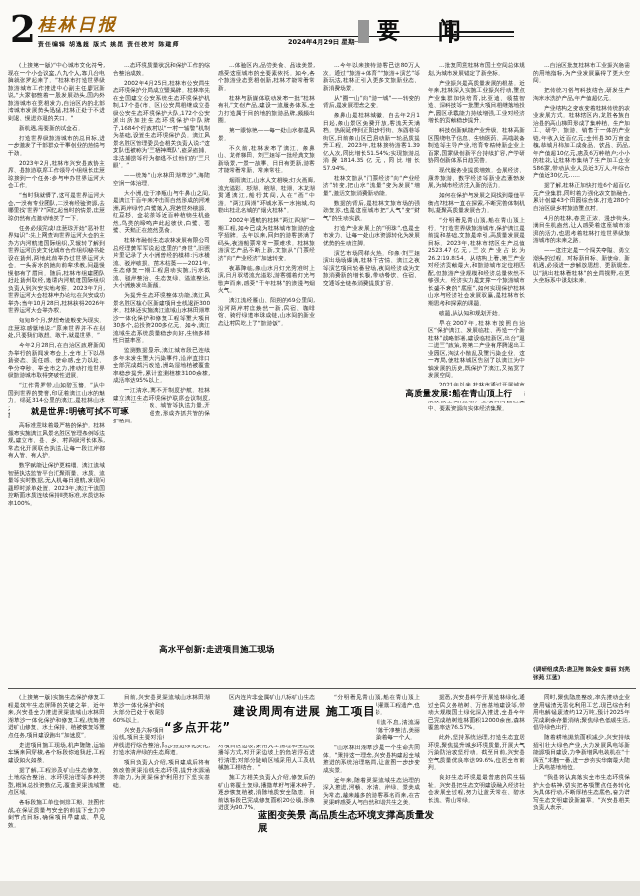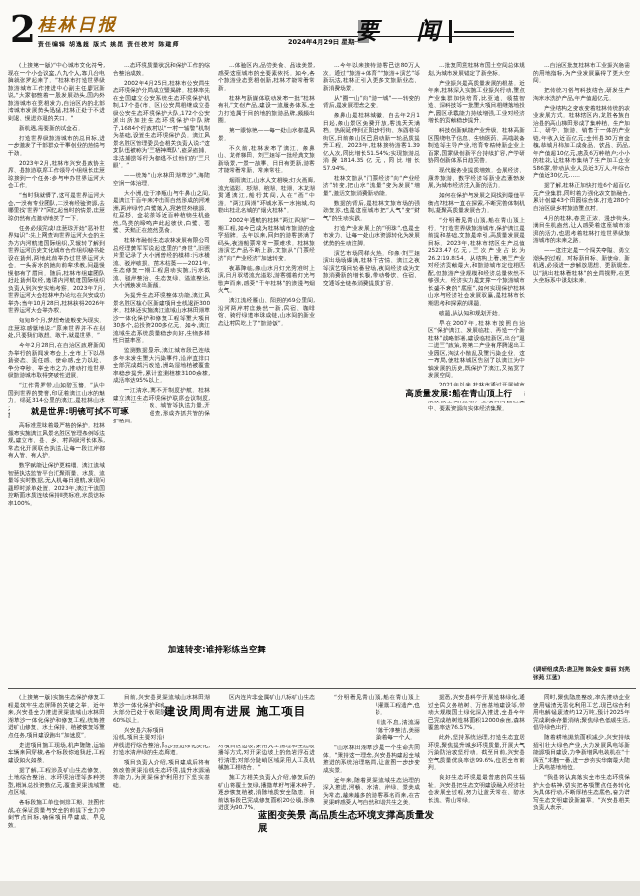--- a/index.html
+++ b/index.html
@@ -6,33 +6,33 @@
   html,body{margin:0;padding:0;}
   body{background:#e8e6e1;font-family:"DejaVu Sans",sans-serif;}
   .page{position:relative;width:640px;height:896px;margin:0 auto;background:var(--paper);overflow:hidden;color:var(--ink);}
   
   .pagenum{position:absolute;left:10px;top:10px;font-family:"DejaVu Serif",serif;font-weight:900;font-size:37px;line-height:38px;color:#111;}
   .masthead{position:absolute;left:38px;top:13px;font-family:"DejaVu Serif",serif;font-style:italic;font-weight:900;font-size:17px;letter-spacing:3px;color:#a16207;}
   .hr-mast{position:absolute;left:38px;top:36px;width:476px;height:1px;background:#1a1a1a;}
   .editors{position:absolute;left:38px;top:40px;font-size:6px;font-weight:bold;letter-spacing:1px;color:#111;}
   .dateline{position:absolute;left:288px;top:38px;font-size:6.5px;font-weight:bold;color:#111;}
   .hd-block{position:absolute;left:358px;top:20px;width:11px;height:23px;background:#969696;}
-  .section-title{position:absolute;left:356px;top:15px;font-size:23px;font-weight:900;letter-spacing:15px;color:#0d0d0d;font-family:"DejaVu Serif",serif;font-style:italic;}
+  .section-title{position:absolute;left:377px;top:15px;font-size:23px;font-weight:900;letter-spacing:15px;color:#0d0d0d;font-family:"DejaVu Serif",serif;}
   .hd-tick{position:absolute;left:449px;top:20px;width:2.5px;height:23px;background:#111;}
   .hr-right{position:absolute;left:454px;top:31px;width:60px;height:1.5px;background:#1a1a1a;}
   
   .col{position:absolute;width:97px;text-align:justify;font-size:5.7px;line-height:7.5px;color:#262626;overflow:hidden;}
   .col p{margin:0 0 2.5px 0;text-indent:11px;}
   .main-col{top:62px;height:622px;}
   .bot-col{top:694px;height:184px;}
   
   .subhead{position:absolute;background:var(--paper);font-weight:700;color:#0c0c0c;text-align:center;display:flex;align-items:center;justify-content:center;}
   .sh-small{font-size:8.3px;letter-spacing:0.3px;}
   .head-2line{position:absolute;background:var(--paper);font-weight:900;color:#0c0c0c;}
-  .construction-h .l1{font-size:11.5px;letter-spacing:1px;line-height:16px;}
+  .construction-h .l1{font-size:11.5px;letter-spacing:1px;line-height:16px;text-align:right;}
   .construction-h .l2{font-size:11.5px;letter-spacing:1px;line-height:16px;}
   .blueprint-h{font-size:9.5px;line-height:13px;text-align:justify;}
   .attribution{position:absolute;background:var(--paper);font-size:5.7px;line-height:7.5px;font-weight:bold;color:#1a1a1a;text-align:justify;}
   .separator{position:absolute;left:8px;top:688px;width:628px;height:0.8px;background:#555;}
   .footer-strip{position:absolute;left:0;top:881px;width:640px;height:15px;background:#e5e3dd;}
 </style>
 </head>
 <body>
 
 <div class="page">
@@ -104,21 +104,21 @@
       <p>…自治区批复桂林市工业振兴急需的用地指标,为产业发展赢得了更大空间。</p>
       <p>把传统习俗与科技结合,研发生产淘米水洗护产品,年产值超亿元。</p>
       <p>产业结构之变改变着桂林传统的农业发展方式。桂林辖区内,龙胜各族自治县的高山梯田形成了集种植、生产加工、研学、旅游、销售于一体的产业链,年收入近百亿元;全州县30万亩金槐,恭城月柿加工成食品、饮品、药品,年产值超10亿元,惠及6万种植户;小小的桂花,让桂林市集纳了生产加工企业586家,带动从业人员近3万人,年综合产值近30亿元……</p>
       <p>据了解,桂林正加快打造6个超百亿元产业集群,同时着力强化农文旅融合,累计创建43个田园综合体,打造280个自治区级乡村旅游重点村。</p>
       <p>4月的桂林,春意正浓。漫步街头,满目生机盎然,让人感受着这座城市澎湃的活力,也思考着桂林打造世界级旅游城市的未来之路。</p>
       <p>——这注定是一个闯关夺隘、勇立潮头的过程。对标新目标、新使命、新机遇,必须进一步解放思想、更新观念,以“跳出桂林看桂林”的全局视野,在更大坐标系中谋划未来。</p>
     </div>
 
   <div class="subhead sh-small" style="left:10px;top:403px;width:140px;height:16px;">就是世界:明镜可拭不可琢</div>
   <div class="subhead sh-small" style="left:394px;top:386px;width:130px;height:15px;">高质量发展:船在青山顶上行</div>
-  <div class="subhead sh-small" style="left:146px;top:641px;width:142px;height:16px;">加速转变:谁持彩练当空舞</div>
+  <div class="subhead sh-small" style="left:146px;top:641px;width:142px;height:16px;">高水平创新:走进项目施工现场</div>
 
   <div class="attribution" style="left:533px;top:666px;width:97px;height:18px;">(调研组成员:唐卫翔 陈朵变 秦丽 刘亮 张苑 江蓝)</div>
 
   <div class="separator"></div>
 
   <div class="col bot-col" id="bcol0" style="left:8px">
       <p>(上接第一版)实施生态保护修复工程是筑牢生态屏障的关键之举。近年来,兴安县全力推进灵渠流域山水林田湖草沙一体化保护和修复工程,统筹推进矿山修复、水土保持、植被恢复等重点任务,项目建设跑出“加速度”。</p>
       <p>走进项目施工现场,机声隆隆,运输车辆来回穿梭,各个标段你追我赶,工程建设如火如荼。</p>
       <p>据了解,工程涉及矿山生态修复、土地综合整治、水环境治理等多种类型,概算总投资数亿元,覆盖灵渠流域重点区域。</p>
       <p>各标段施工单位倒排工期、挂图作战,在保证质量与安全的前提下全力冲刺节点目标,确保项目早建成、早见效。</p>
@@ -145,18 +145,19 @@
       <p>良好生态环境是最普惠的民生福祉。兴安县把生态文明建设融入经济社会发展全过程,努力让蓝天常在、碧水长流、青山常绿。</p>
     </div>
   <div class="col bot-col" id="bcol5" style="left:533px">
       <p>同时,聚焦隐患整改,率先推动企业使用锰渣无害化利用工艺,现已综合利用电解锰废渣约12万吨,预计2025年完成剩余存量消纳;聚焦绿色低碳生活,倡导绿色出行。</p>
       <p>随着耕地抛荒面积减少,兴安持续招引壮大绿色产业,大力发展风电等新能源项目建设,力争新增风电装机在“十四五”末翻一番,进一步夯实华南最大陆上风电基地地位。</p>
       <p>“我县将认真落实全市生态环境保护大会精神,切实把各项重点任务转化为具体行动,不断厚植生态底色,奋力谱写生态文明建设新篇章。”兴安县相关负责人表示。</p>
     </div>
 
   <div class="head-2line construction-h" style="left:164px;top:700px;width:212px;height:42px;padding-top:3px;">
     <div class="l1">建设周周有进展  施工项目</div>
+    <div class="l2">“多点开花”</div>
   </div>
 
   <div class="head-2line blueprint-h" style="left:258px;top:808px;width:176px;height:29px;">蓝图变美景 高品质生态环境支撑高质量发展</div>
 
   <div class="footer-strip"></div>
 </div>
 
 </body></html>

